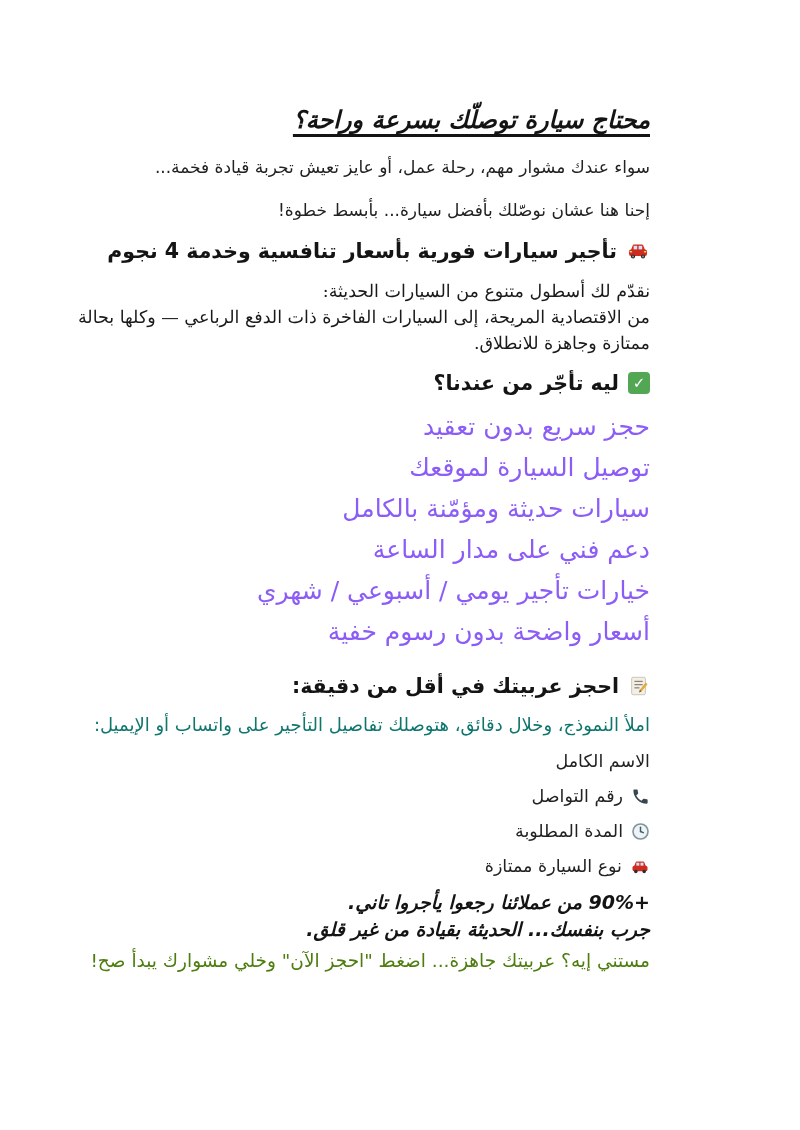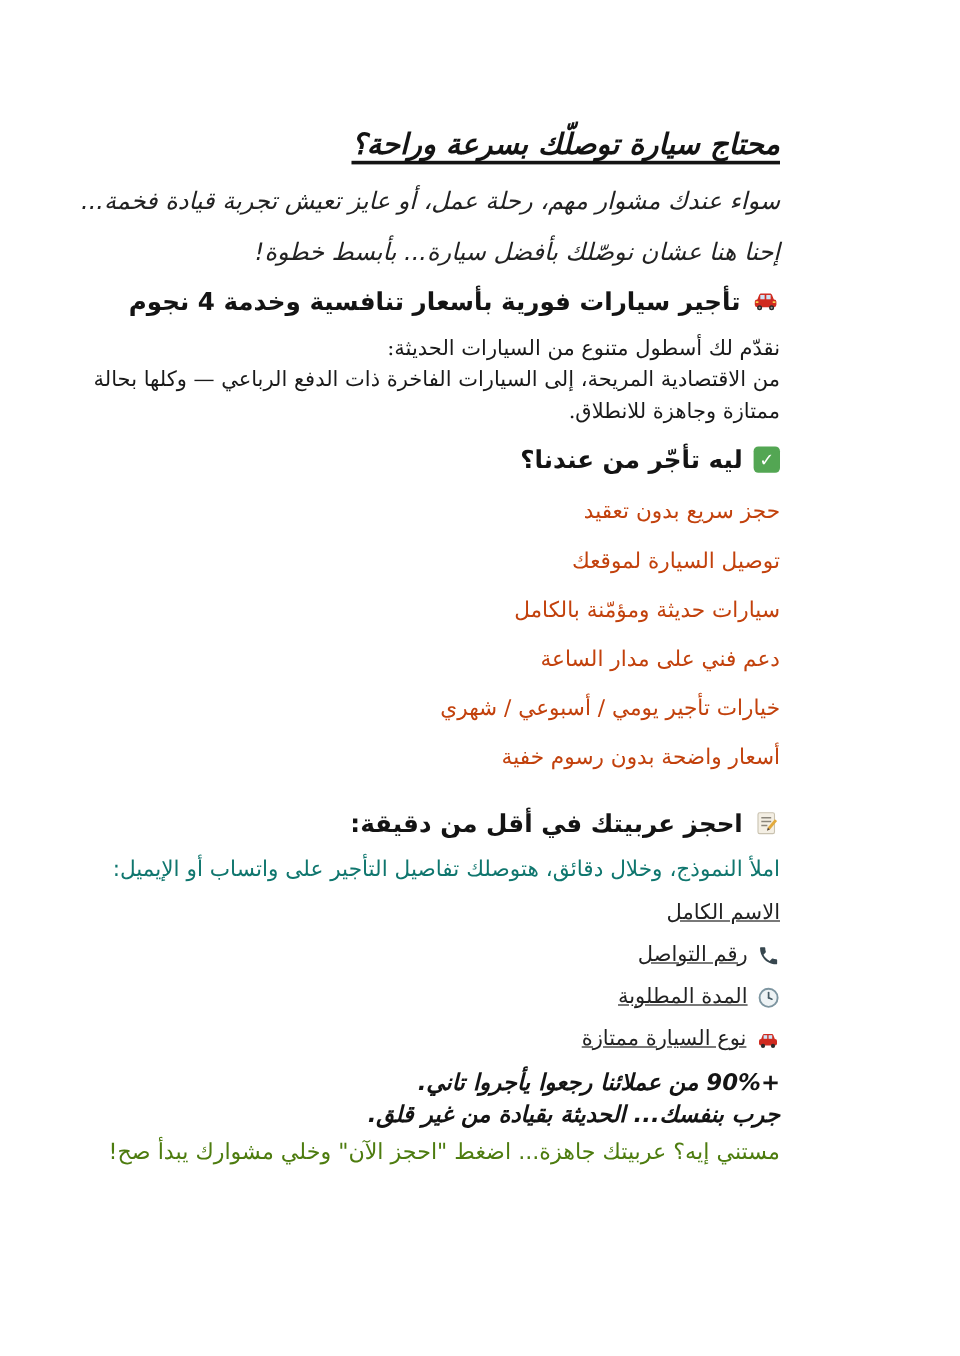--- a/index.html
+++ b/index.html
@@ -21,42 +21,42 @@
     color:#141414;
     text-decoration:underline;
     text-decoration-thickness:2.5px;
     text-underline-offset:6px;
     margin:0 0 20px 0;
     letter-spacing:0;
   }
   .title-wrap{ text-align:right; }
   p{margin:0;}
   .body-line{
-    font-size:20px;line-height:26px;margin-bottom:17px;color:#222;font-style:italic;
+    font-size:17px;line-height:26px;margin-bottom:17px;color:#222;
   }
   .section-heading{
     display:flex;align-items:center;gap:9px;justify-content:flex-start;
     font-size:20.5px;font-weight:bold;color:#141414;
     margin:0 0 12px 0;line-height:30px;
   }
   .serif-block{
     font-family:"DejaVu Serif","Liberation Serif",serif;
     font-size:17.5px;line-height:26px;color:#1a1a1a;
     margin-bottom:12px;
   }
   .benefit-item{
-    font-size:18px;line-height:26px;color:#c2410c;margin-bottom:15px;
+    font-size:25px;line-height:26px;color:#8b5cf6;margin-bottom:15px;
   }
   .benefits-list{margin-bottom:26px;}
   .form-intro{
     font-size:18px;line-height:24px;color:#0f766e;margin-bottom:12px;
   }
   .form-field{
     display:flex;align-items:center;gap:8px;justify-content:flex-start;
-    font-size:17.5px;line-height:25px;color:#222;margin-bottom:10px;text-decoration:underline;
+    font-size:17.5px;line-height:25px;color:#222;margin-bottom:10px;
   }
   .closing{margin-top:8px;}
   .closing-strong{
     font-size:19px;font-weight:bold;font-style:italic;
     line-height:27px;color:#141414;margin:0;
   }
   .final-line{
     font-size:18.5px;line-height:27px;color:#4d7c0f;margin-top:4px;
   }
   .icon{display:inline-flex;align-items:center;justify-content:center;flex:0 0 auto;}

